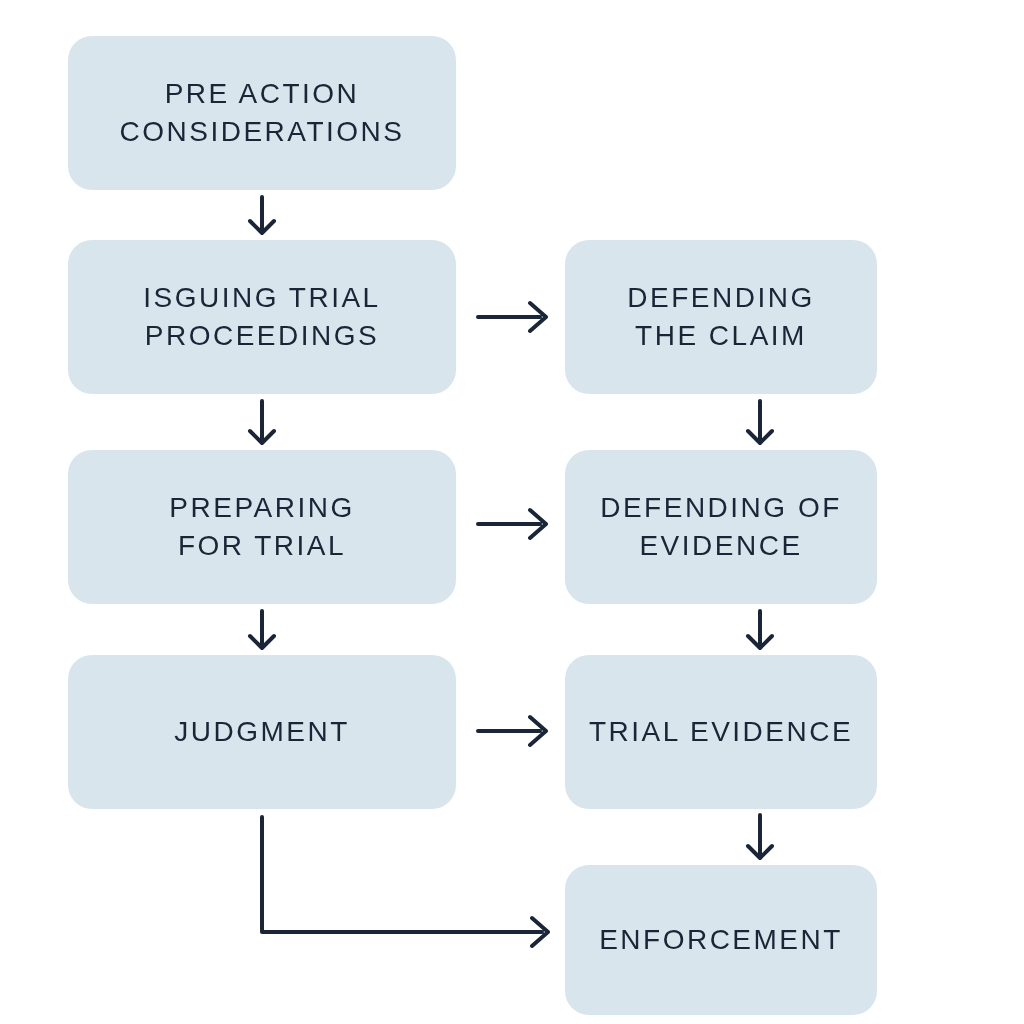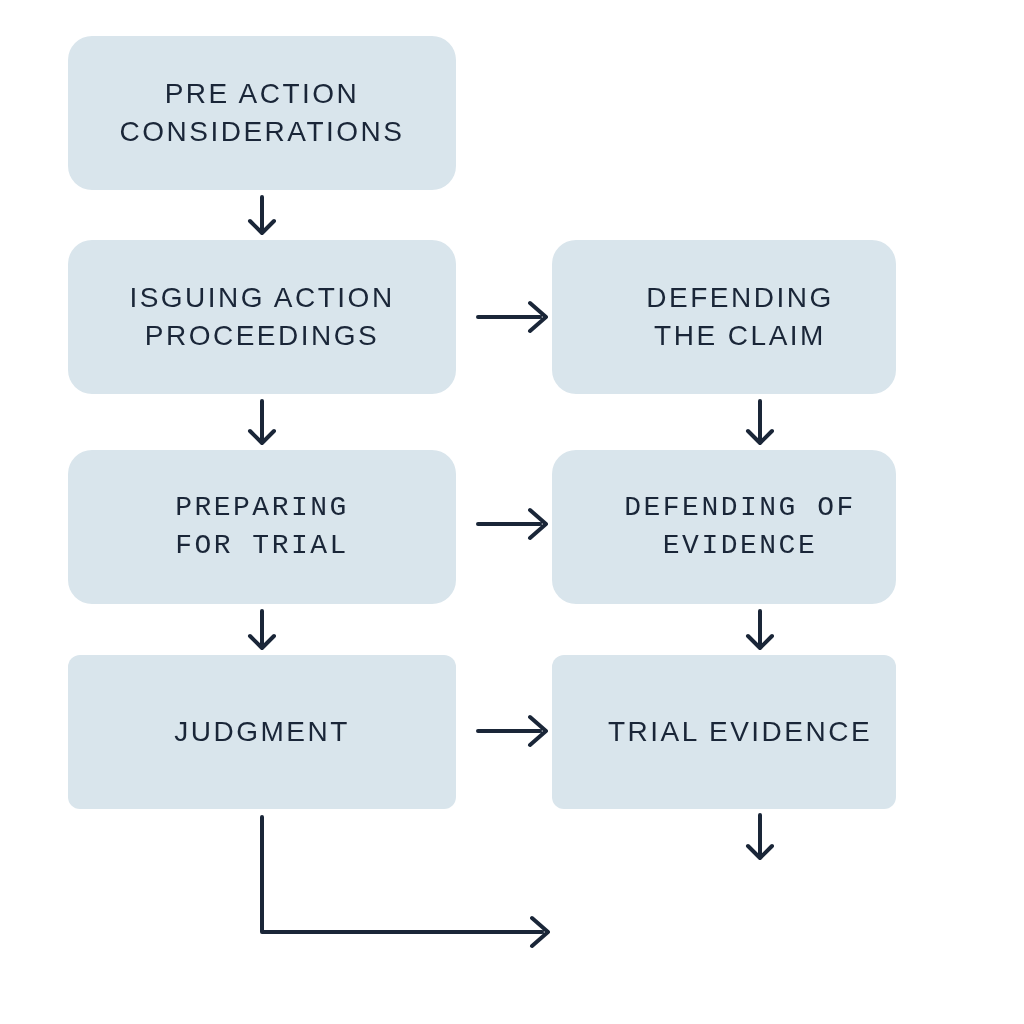--- a/index.html
+++ b/index.html
@@ -24,25 +24,25 @@
     display:flex;align-items:center;justify-content:center;
     text-align:center;
     color:var(--text);
     font-size:28px;
     line-height:38px;
     letter-spacing:2.5px;
     white-space:pre-line;
     font-weight:400;
   }
   .col-left{left:68px;}
-  .col-right{left:552px;width:312px;padding-left:32px;}
+  .col-right{left:565px;width:312px;}
   .row-1{top:36px;}
   .row-2{top:240px;}
-  .row-3{top:450px;font-family:Liberation Mono, monospace;}
-  .row-4{top:655px;border-radius:12px;}
+  .row-3{top:450px;}
+  .row-4{top:655px;}
   .row-5{top:865px;height:150px;}
   svg.connectors{
     position:absolute;left:0;top:0;
     width:1024px;height:1024px;
     color:var(--arrow);
     pointer-events:none;
   }
   svg.connectors path{
     fill:none;
     stroke:currentColor;
@@ -69,30 +69,31 @@
     <path d="M478,317 H540 M530,303 L546,317 L530,331"></path>
     <path d="M478,524 H540 M530,510 L546,524 L530,538"></path>
     <path d="M478,731 H540 M530,717 L546,731 L530,745"></path>
 
     <path d="M262,817 V932 H542 M532,918 L548,932 L532,946"></path>
   </svg>
 
   <div class="node col-left row-1">PRE ACTION
 CONSIDERATIONS</div>
 
-  <div class="node col-left row-2">ISGUING ACTION
+  <div class="node col-left row-2">ISGUING TRIAL
 PROCEEDINGS</div>
 
   <div class="node col-right row-2">DEFENDING
 THE CLAIM</div>
 
   <div class="node col-left row-3">PREPARING
 FOR TRIAL</div>
 
   <div class="node col-right row-3">DEFENDING OF
 EVIDENCE</div>
 
   <div class="node col-left row-4">JUDGMENT</div>
 
   <div class="node col-right row-4">TRIAL EVIDENCE</div>
 
+  <div class="node col-right row-5">ENFORCEMENT</div>
 
 </div>
 
 </body></html>

